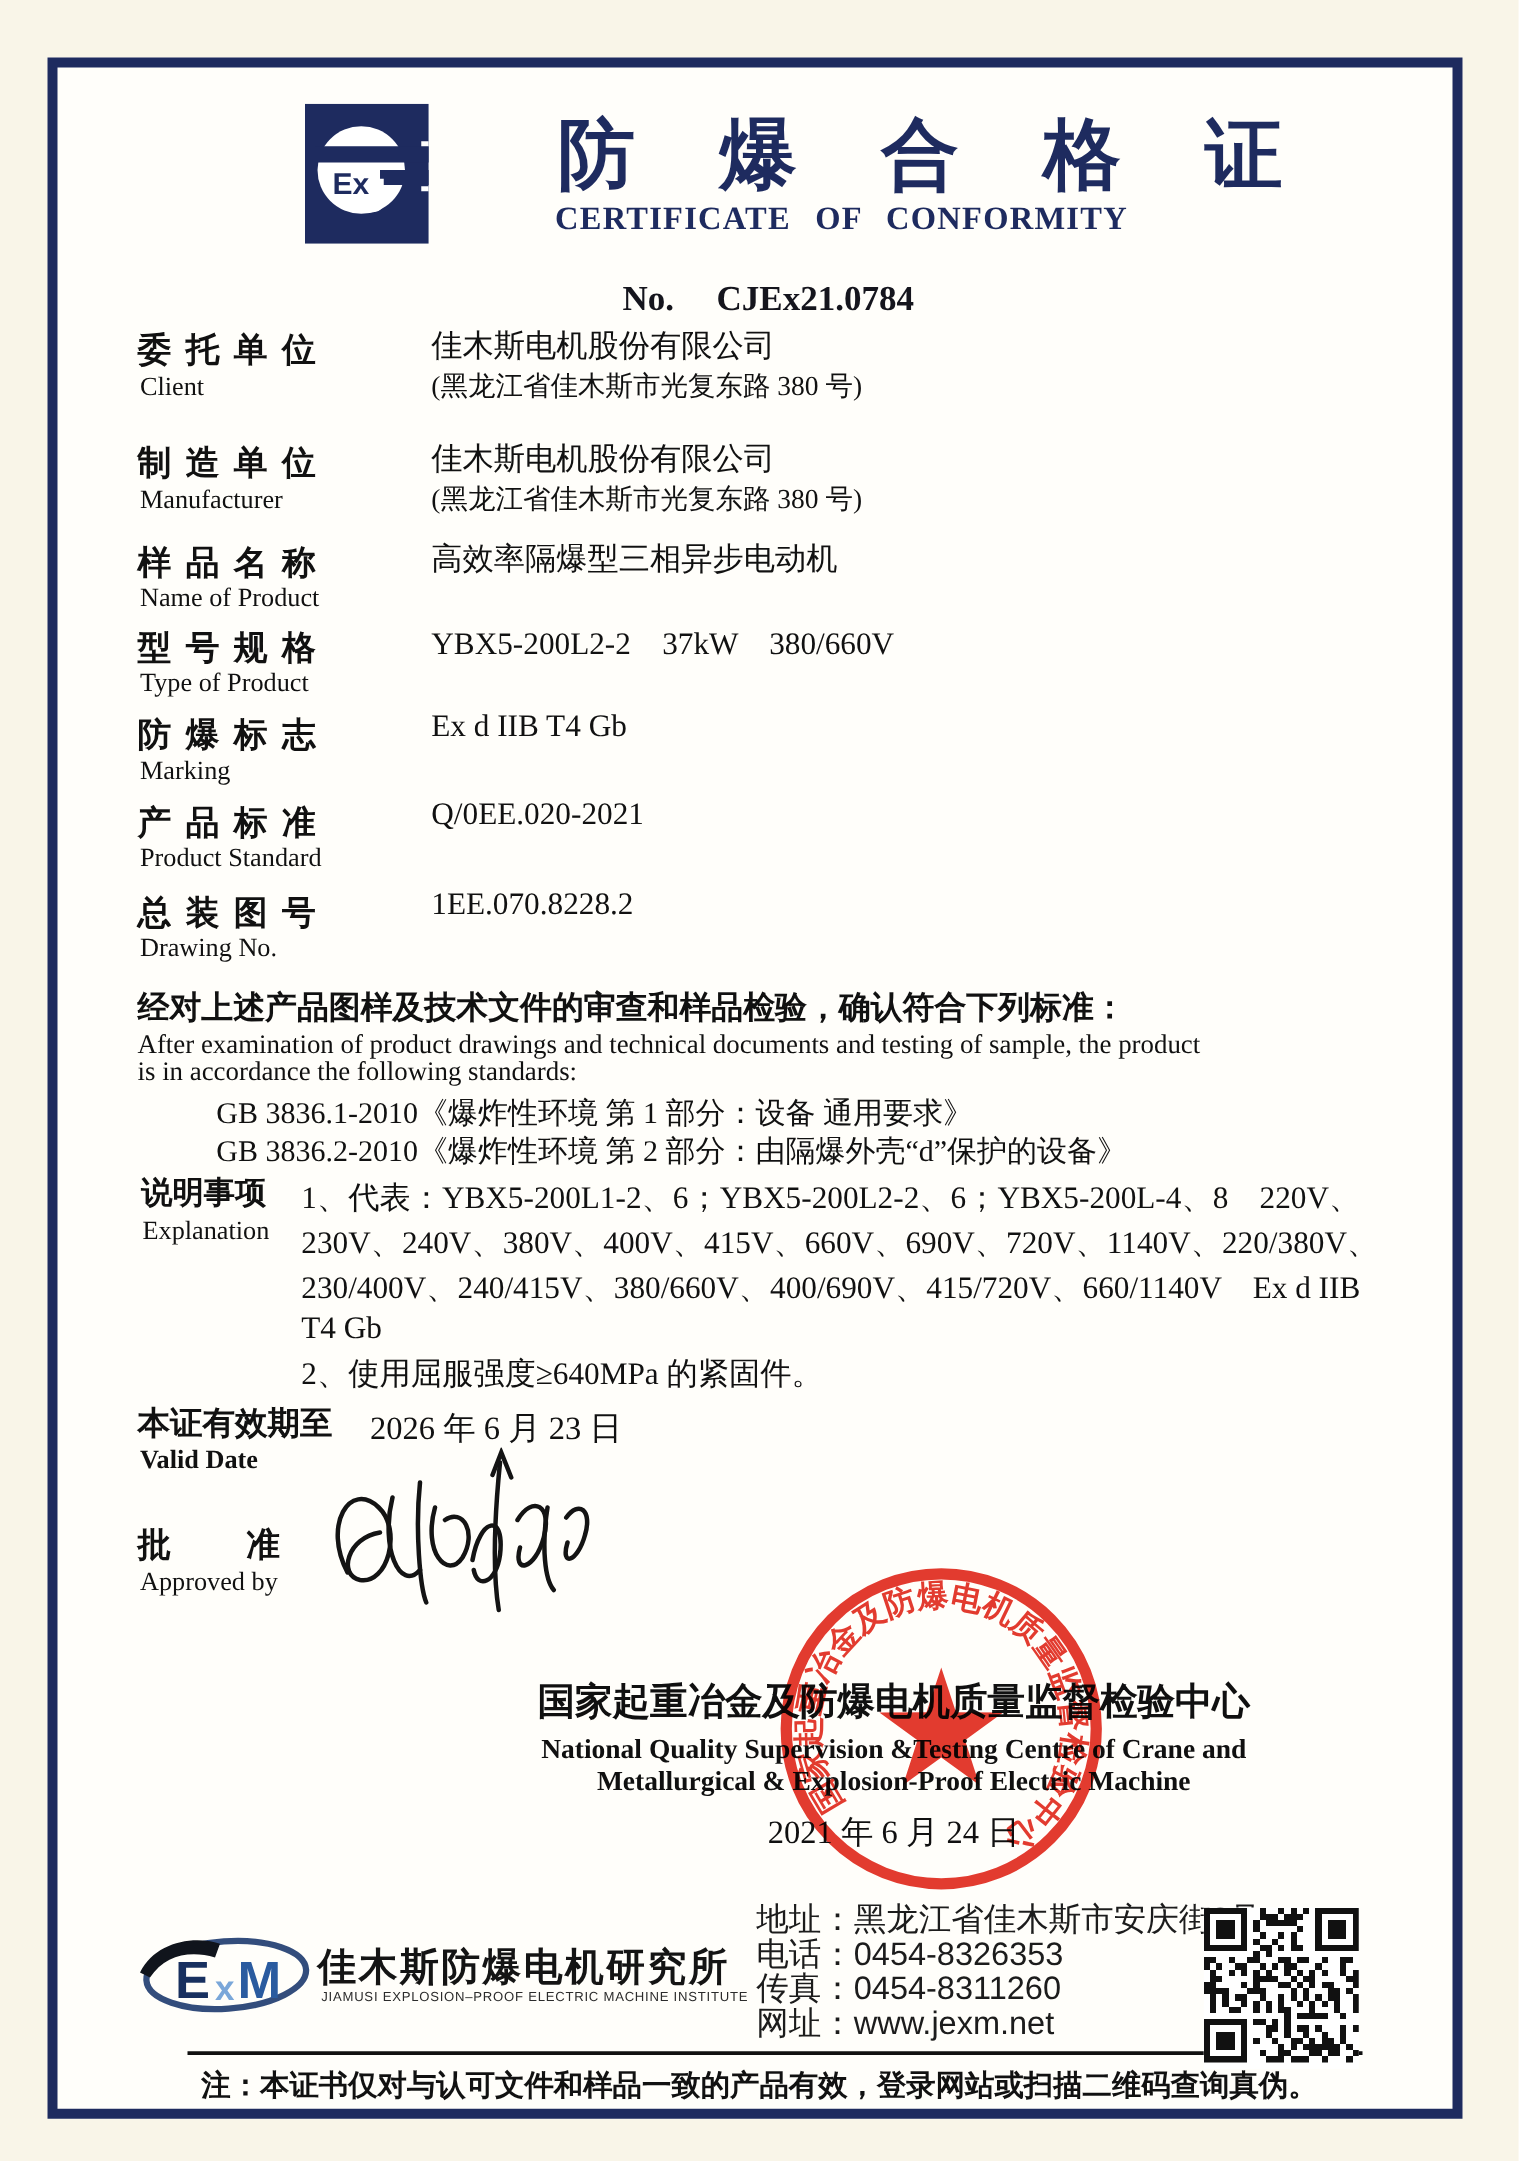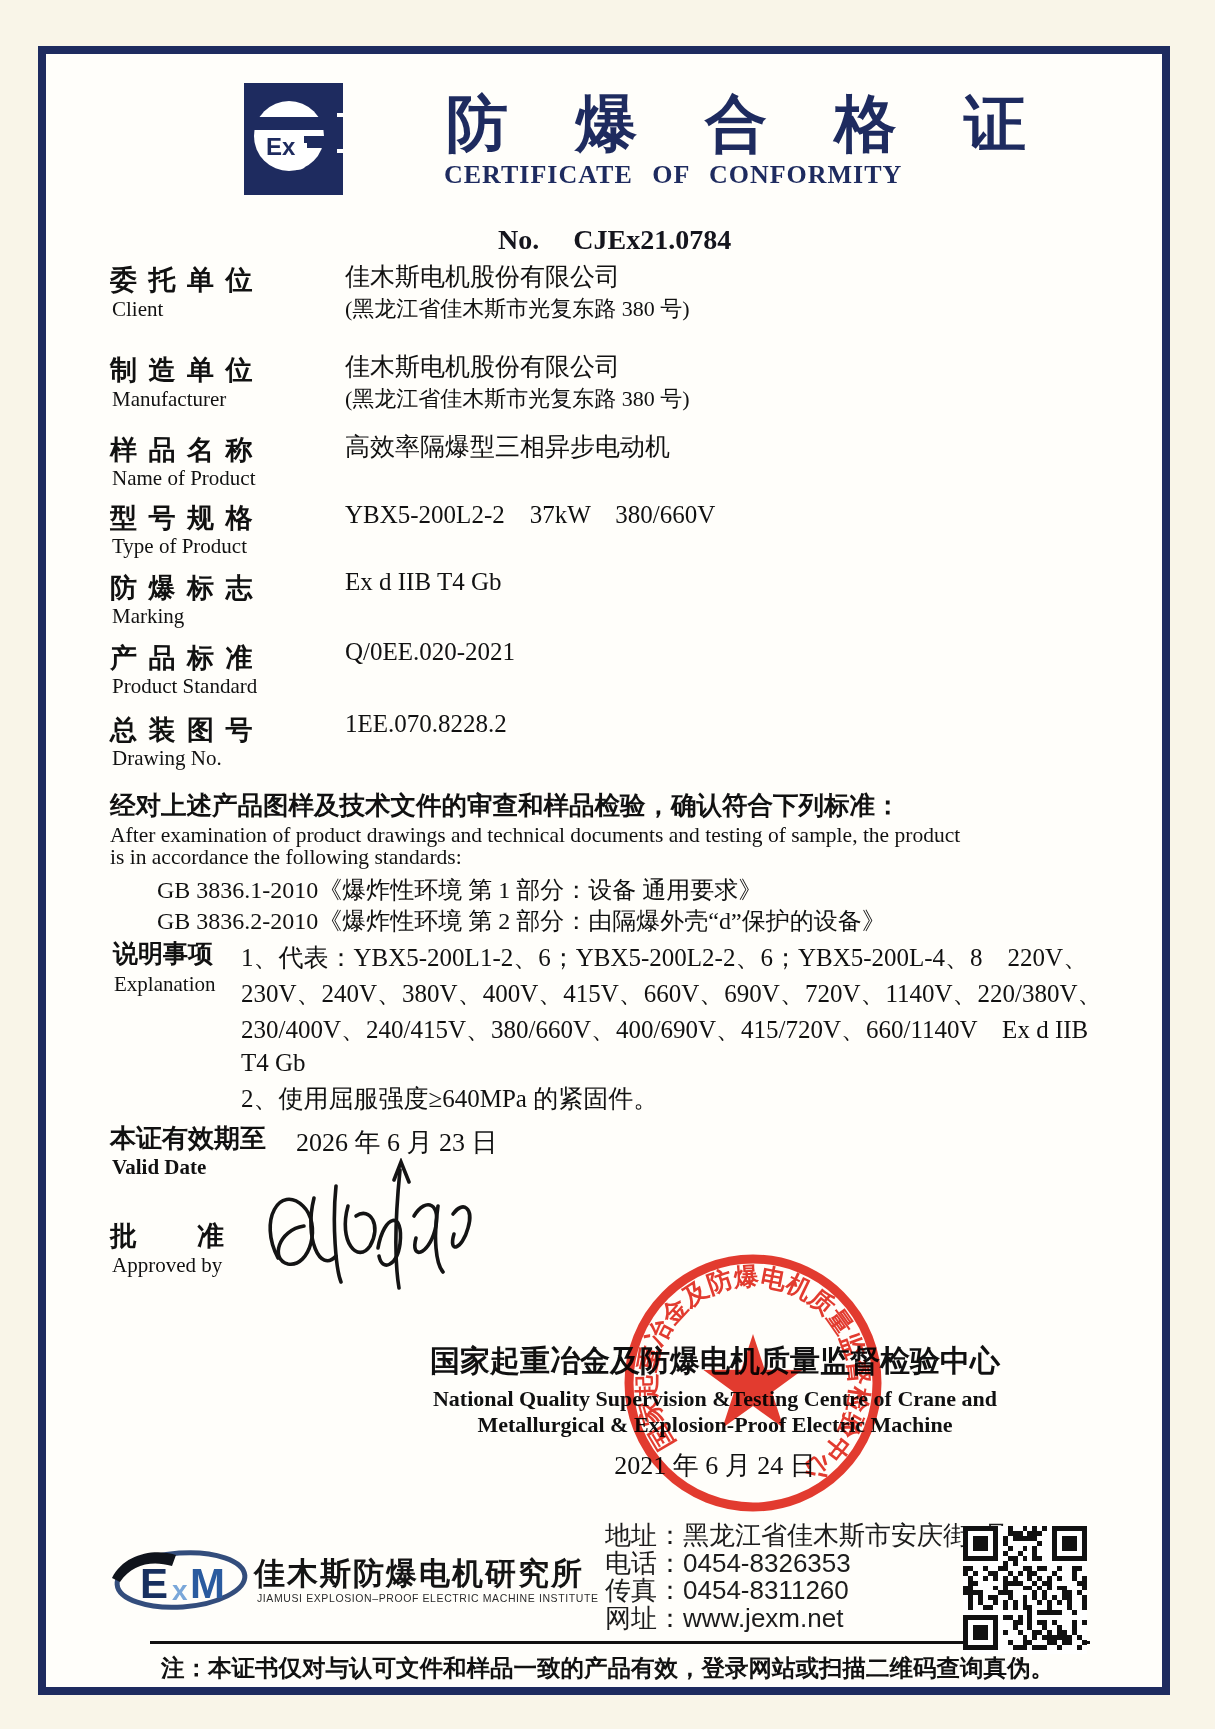--- a/index.html
+++ b/index.html
@@ -8,21 +8,21 @@
   .abs{position:absolute;}
   .zh-label{font-family:"Liberation Sans","DejaVu Sans",sans-serif;font-weight:bold;font-size:27px;letter-spacing:2px;color:#111;}
   .en-label{font-family:"Liberation Serif",serif;font-size:21px;color:#111;}
   .value{font-family:"Liberation Serif",serif;font-size:25px;color:#111;}
   .value-sub{font-family:"Liberation Serif",serif;font-size:22px;color:#111;}
   .title-zh{font-family:"Liberation Serif",serif;font-weight:bold;font-size:62px;letter-spacing:26px;color:#1e2b5f;white-space:nowrap;}
   .title-en{font-family:"Liberation Serif",serif;font-weight:bold;font-size:26px;letter-spacing:1px;word-spacing:12px;color:#1e2b5f;white-space:nowrap;}
   .cert-no{font-family:"Liberation Serif",serif;font-weight:bold;font-size:28px;color:#15151d;white-space:nowrap;}
   .stmt-zh{font-family:"Liberation Sans",sans-serif;font-weight:bold;font-size:25.5px;color:#111;white-space:nowrap;}
   .stmt-en{font-family:"Liberation Serif",serif;font-size:21.5px;color:#111;white-space:nowrap;}
-  .std-line{font-family:"Liberation Serif",serif;font-size:24px;color:#111;white-space:nowrap;}
+  .std-line{font-family:"Liberation Serif",serif;font-size:24px;color:#111;white-space:nowrap;margin-left:16px;}
   .exp-line{font-family:"Liberation Serif",serif;font-size:25px;color:#111;white-space:nowrap;}
   .issuer-zh{font-family:"Liberation Sans",sans-serif;font-weight:bold;font-size:30px;color:#101010;white-space:nowrap;}
   .issuer-en{font-family:"Liberation Serif",serif;font-weight:bold;font-size:22px;color:#101010;white-space:nowrap;}
   .issuer-date{font-family:"Liberation Serif",serif;font-size:26px;color:#101010;}
   .contact{font-family:"Liberation Sans",sans-serif;font-size:26px;color:#1c1c1c;line-height:27.5px;white-space:nowrap;}
   .inst-zh{font-family:"Liberation Sans",sans-serif;font-weight:bold;font-size:31px;letter-spacing:2px;color:#141414;white-space:nowrap;}
   .inst-en{font-family:"Liberation Sans",sans-serif;font-size:10.5px;letter-spacing:0.6px;color:#2b2b2b;white-space:nowrap;}
   .note{font-family:"Liberation Sans",sans-serif;font-weight:bold;font-size:23.5px;color:#111;white-space:nowrap;}
   .rule{position:absolute;background:#111;}
   .stamp-wrap{mix-blend-mode:multiply;opacity:.92;}

